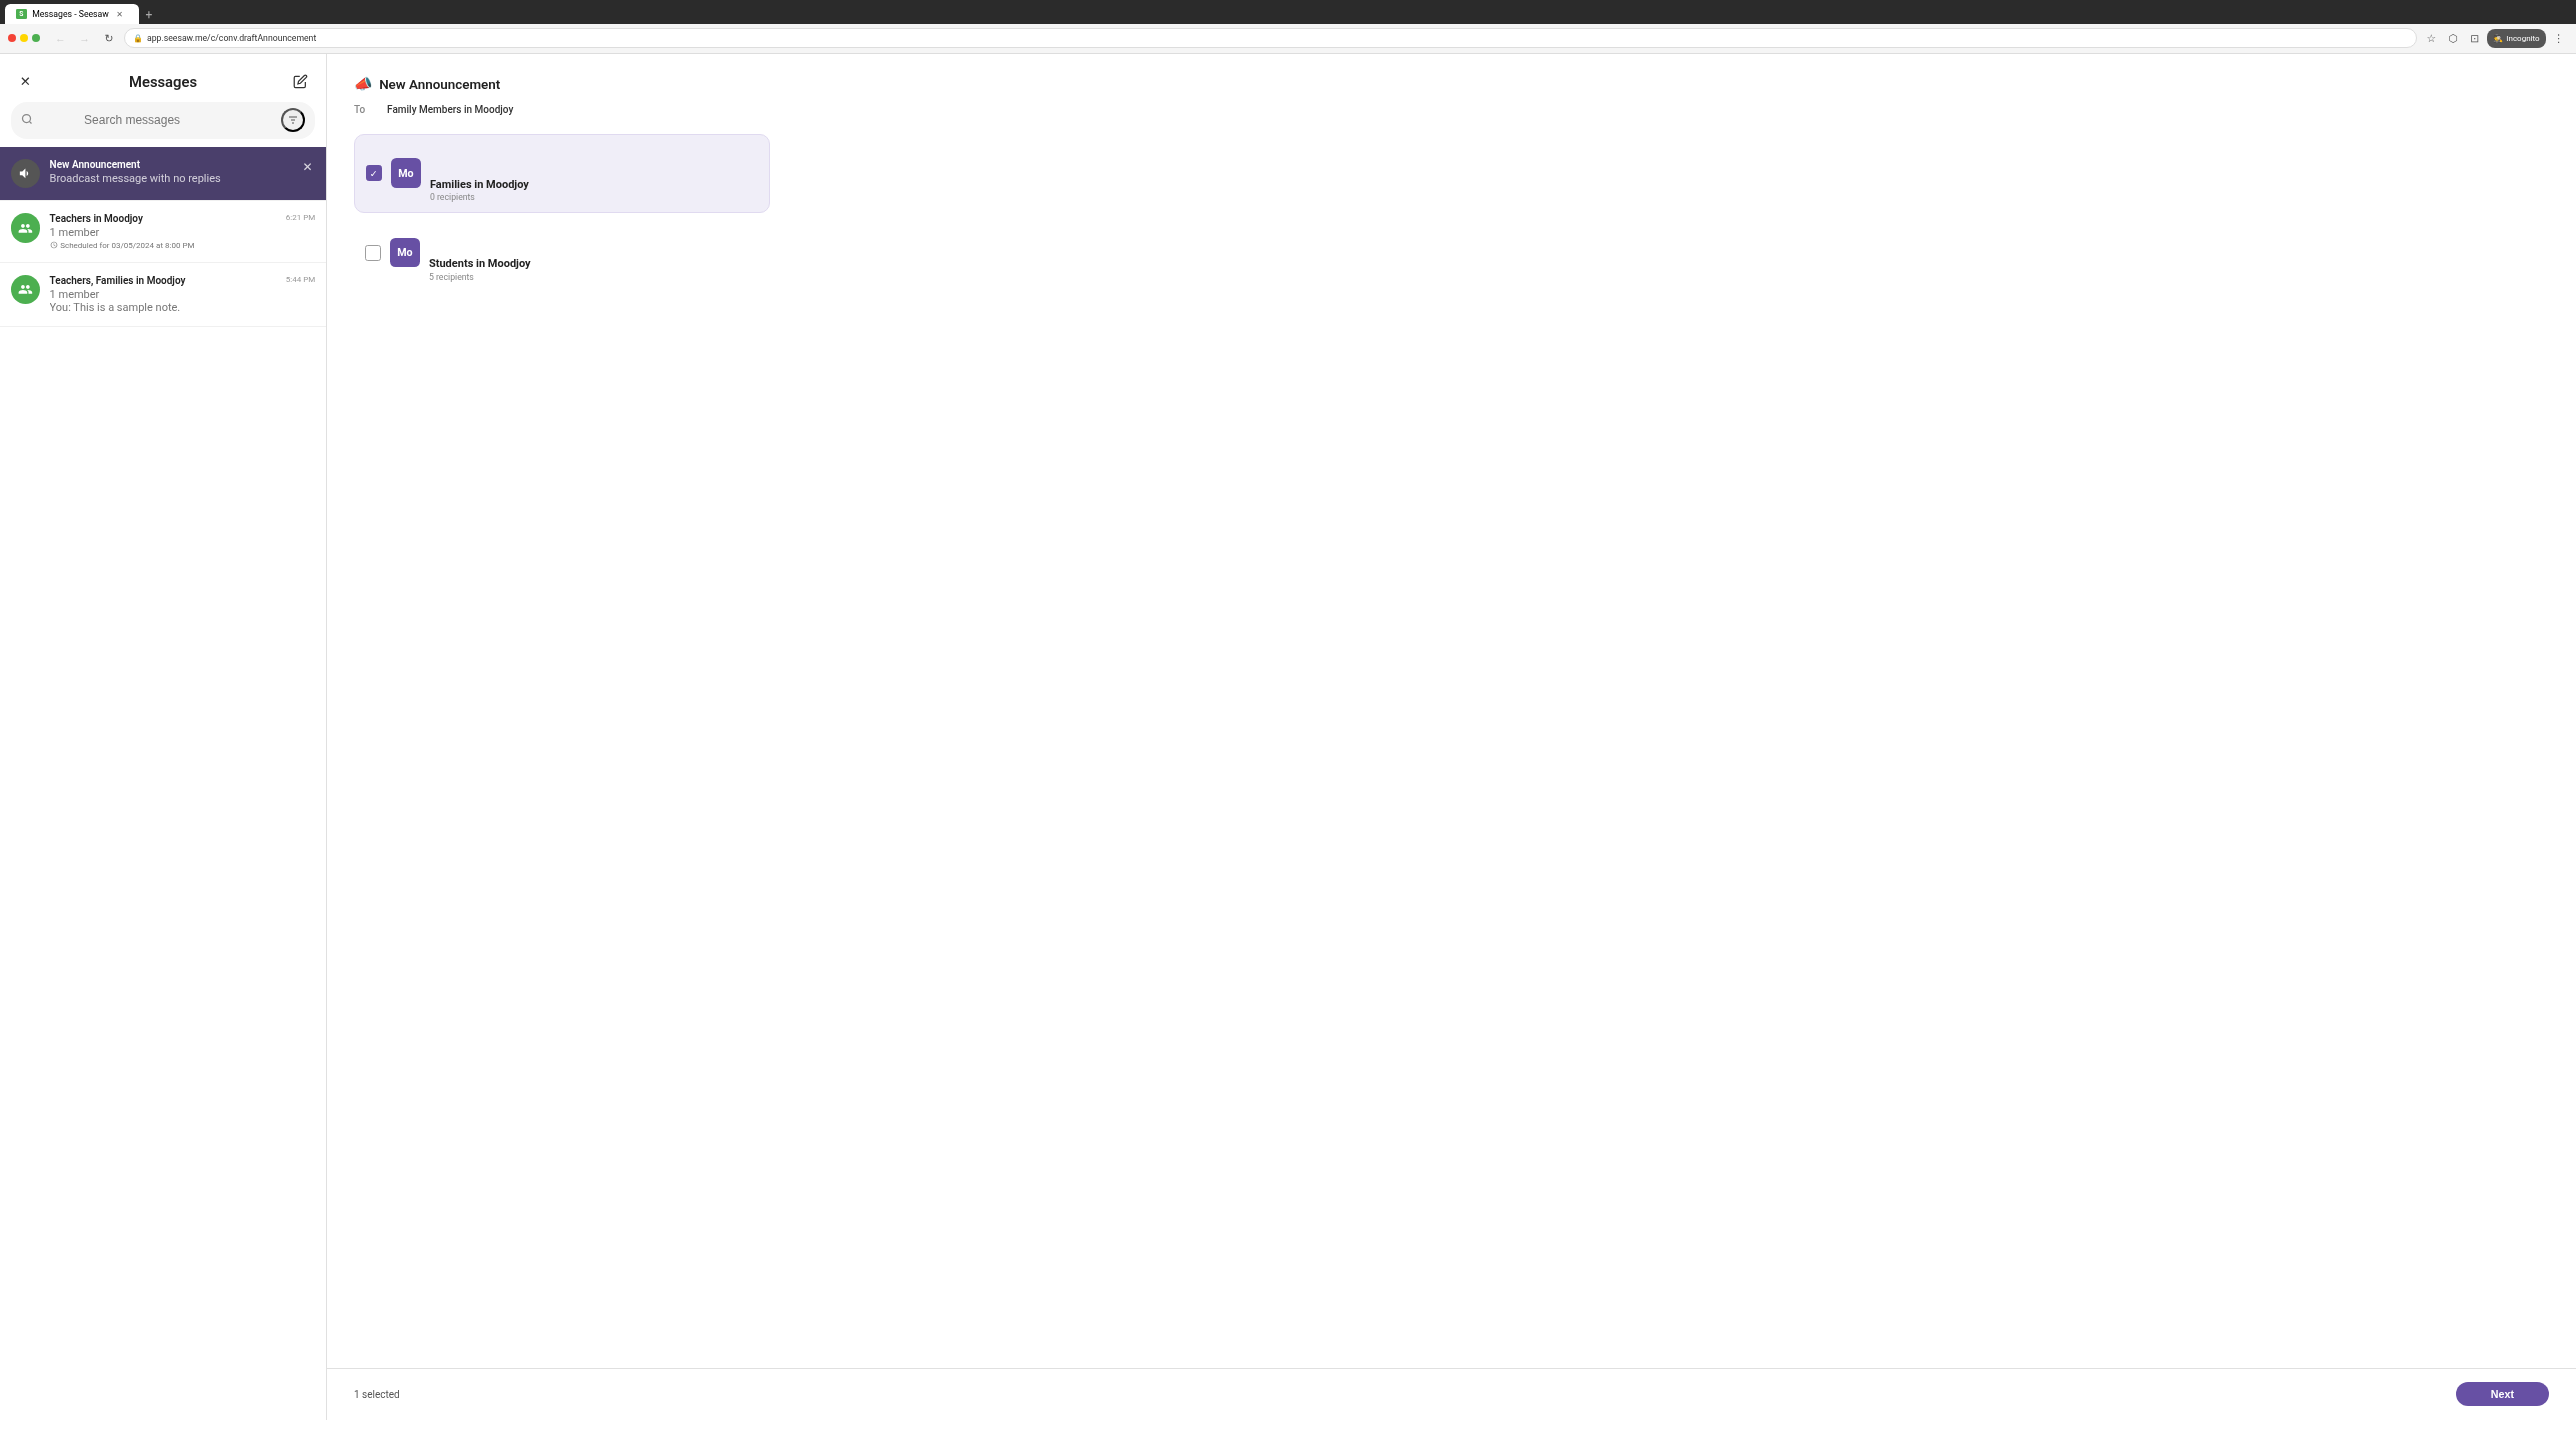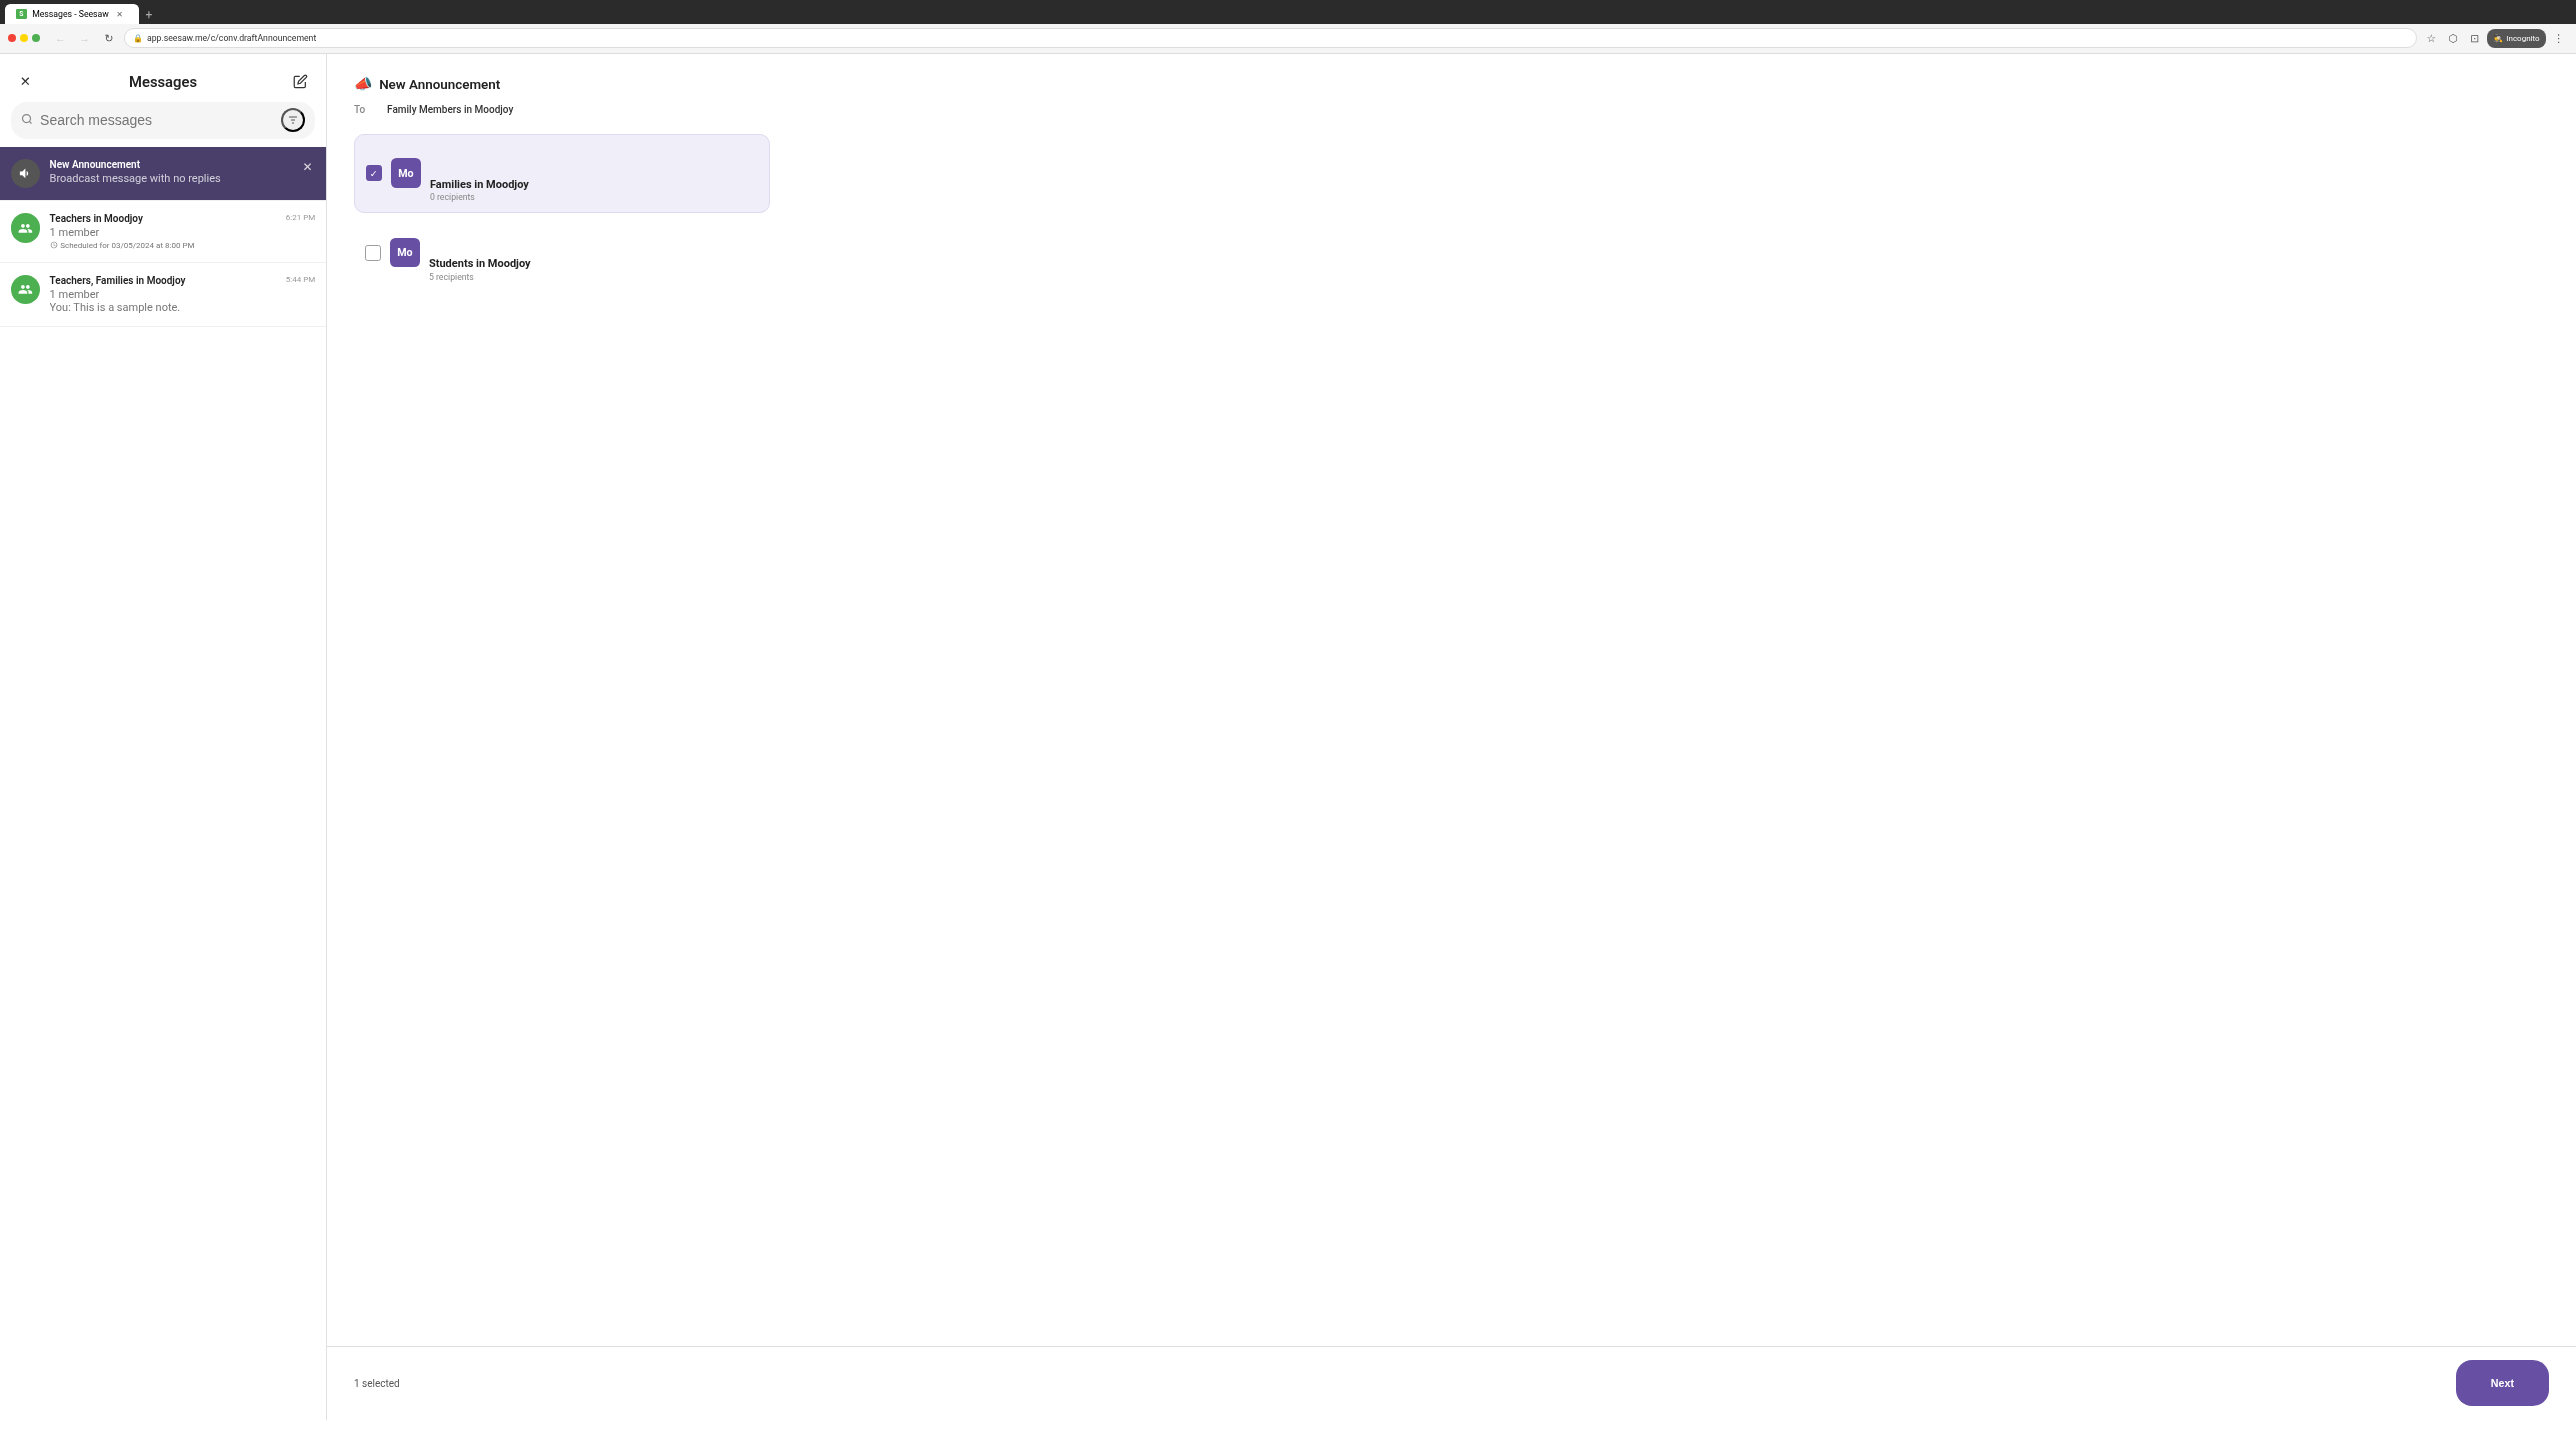--- a/index.html
+++ b/index.html
@@ -25,21 +25,21 @@
     
     .app { display: flex; height: calc(100vh - 83px); }
 
     
     .sidebar { width: 327px; border-right: 0.7px solid #e0e0e0; display: flex; flex-direction: column; background: #fff; flex-shrink: 0; }
     .sidebar-header { padding: 16px 13.4px 8px; display: flex; align-items: center; justify-content: space-between; }
     .sidebar-title { font-size: 14.8px; font-weight: 600; color: #222; }
     .sidebar-header-actions { display: flex; gap: 8px; }
     .icon-btn { width: 24px; height: 24px; display: flex; align-items: center; justify-content: center; border-radius: 50%; cursor: pointer; color: #333; background: none; border: none; }
     .search-bar { margin: 0 10.7px 8px; background: #f5f5f5; border-radius: 16px; display: flex; align-items: center; padding: 6.7px 10.7px; gap: 6.7px; }
-    .search-input { border: none; background: transparent; outline: none; font-size: 14px; color: #555; flex: 1; }
+    .search-input { border: none; background: transparent; outline: none; font-size: 12px; color: #555; flex: 1; margin-left: 44px; }
     .search-icon-wrap { color: #888; font-size: 12px; }
     .filter-btn { width: 24px; height: 24px; display: flex; align-items: center; justify-content: center; border-radius: 50%; cursor: pointer; color: #333; }
 
     
     .conv-list { flex: 1; overflow-y: auto; }
     .conv-item { display: flex; align-items: flex-start; padding: 12px 10.7px; cursor: pointer; gap: 9.4px; border-bottom: 0.7px solid #f0f0f0; position: relative; }
     .conv-item.active { background: #4a3f6b; }
     .conv-item.active .conv-name { color: #fff; }
     .conv-item.active .conv-sub { color: rgba(255,255,255,0.75); }
     .conv-avatar { width: 29.5px; height: 29.5px; border-radius: 50%; background: #555; display: flex; align-items: center; justify-content: center; color: white; font-size: 12px; flex-shrink: 0; }
@@ -73,21 +73,21 @@
     .class-checkbox.checked { background: #6750a4; border-color: #6750a4; color: white; font-size: 9.4px; position: relative; }
     .class-checkbox.checked::after { content: '✓'; color: white; font-size: 9.4px; }
     .class-avatar { width: 29.5px; height: 29.5px; border-radius: 5.4px; background: #6750a4; display: flex; align-items: center; justify-content: center; color: white; font-size: 10.7px; font-weight: 700; flex-shrink: 0; }
     .class-info { flex: 1; }
     .class-name { font-size: 11px; font-weight: 700; color: #222; margin-top: 34px; }
     .class-recipients { font-size: 8.7px; color: #888; margin-top: 1.3px; }
 
     
     .main-footer { display: flex; align-items: center; justify-content: space-between; padding: 13.4px 27px; border-top: 0.7px solid #e0e0e0; background: #fff; }
     .selected-count { font-size: 10px; color: #555; }
-    .next-btn { background: #6750a4; color: white; border: none; border-radius: 16px; padding: 17px 35px; font-size: 10.7px; font-weight: 600; cursor: pointer; }
+    .next-btn { background: #6750a4; color: white; border: none; border-radius: 16px; padding: 6px 35px; font-size: 10.7px; font-weight: 600; cursor: pointer; }
   </style>
 </head>
 <body>
 
 <div class="browser-tabs">
   <div class="tab">
     <div class="tab-favicon">S</div>
     <span>Messages - Seesaw</span>
     <div class="tab-close">✕</div>
   </div>

